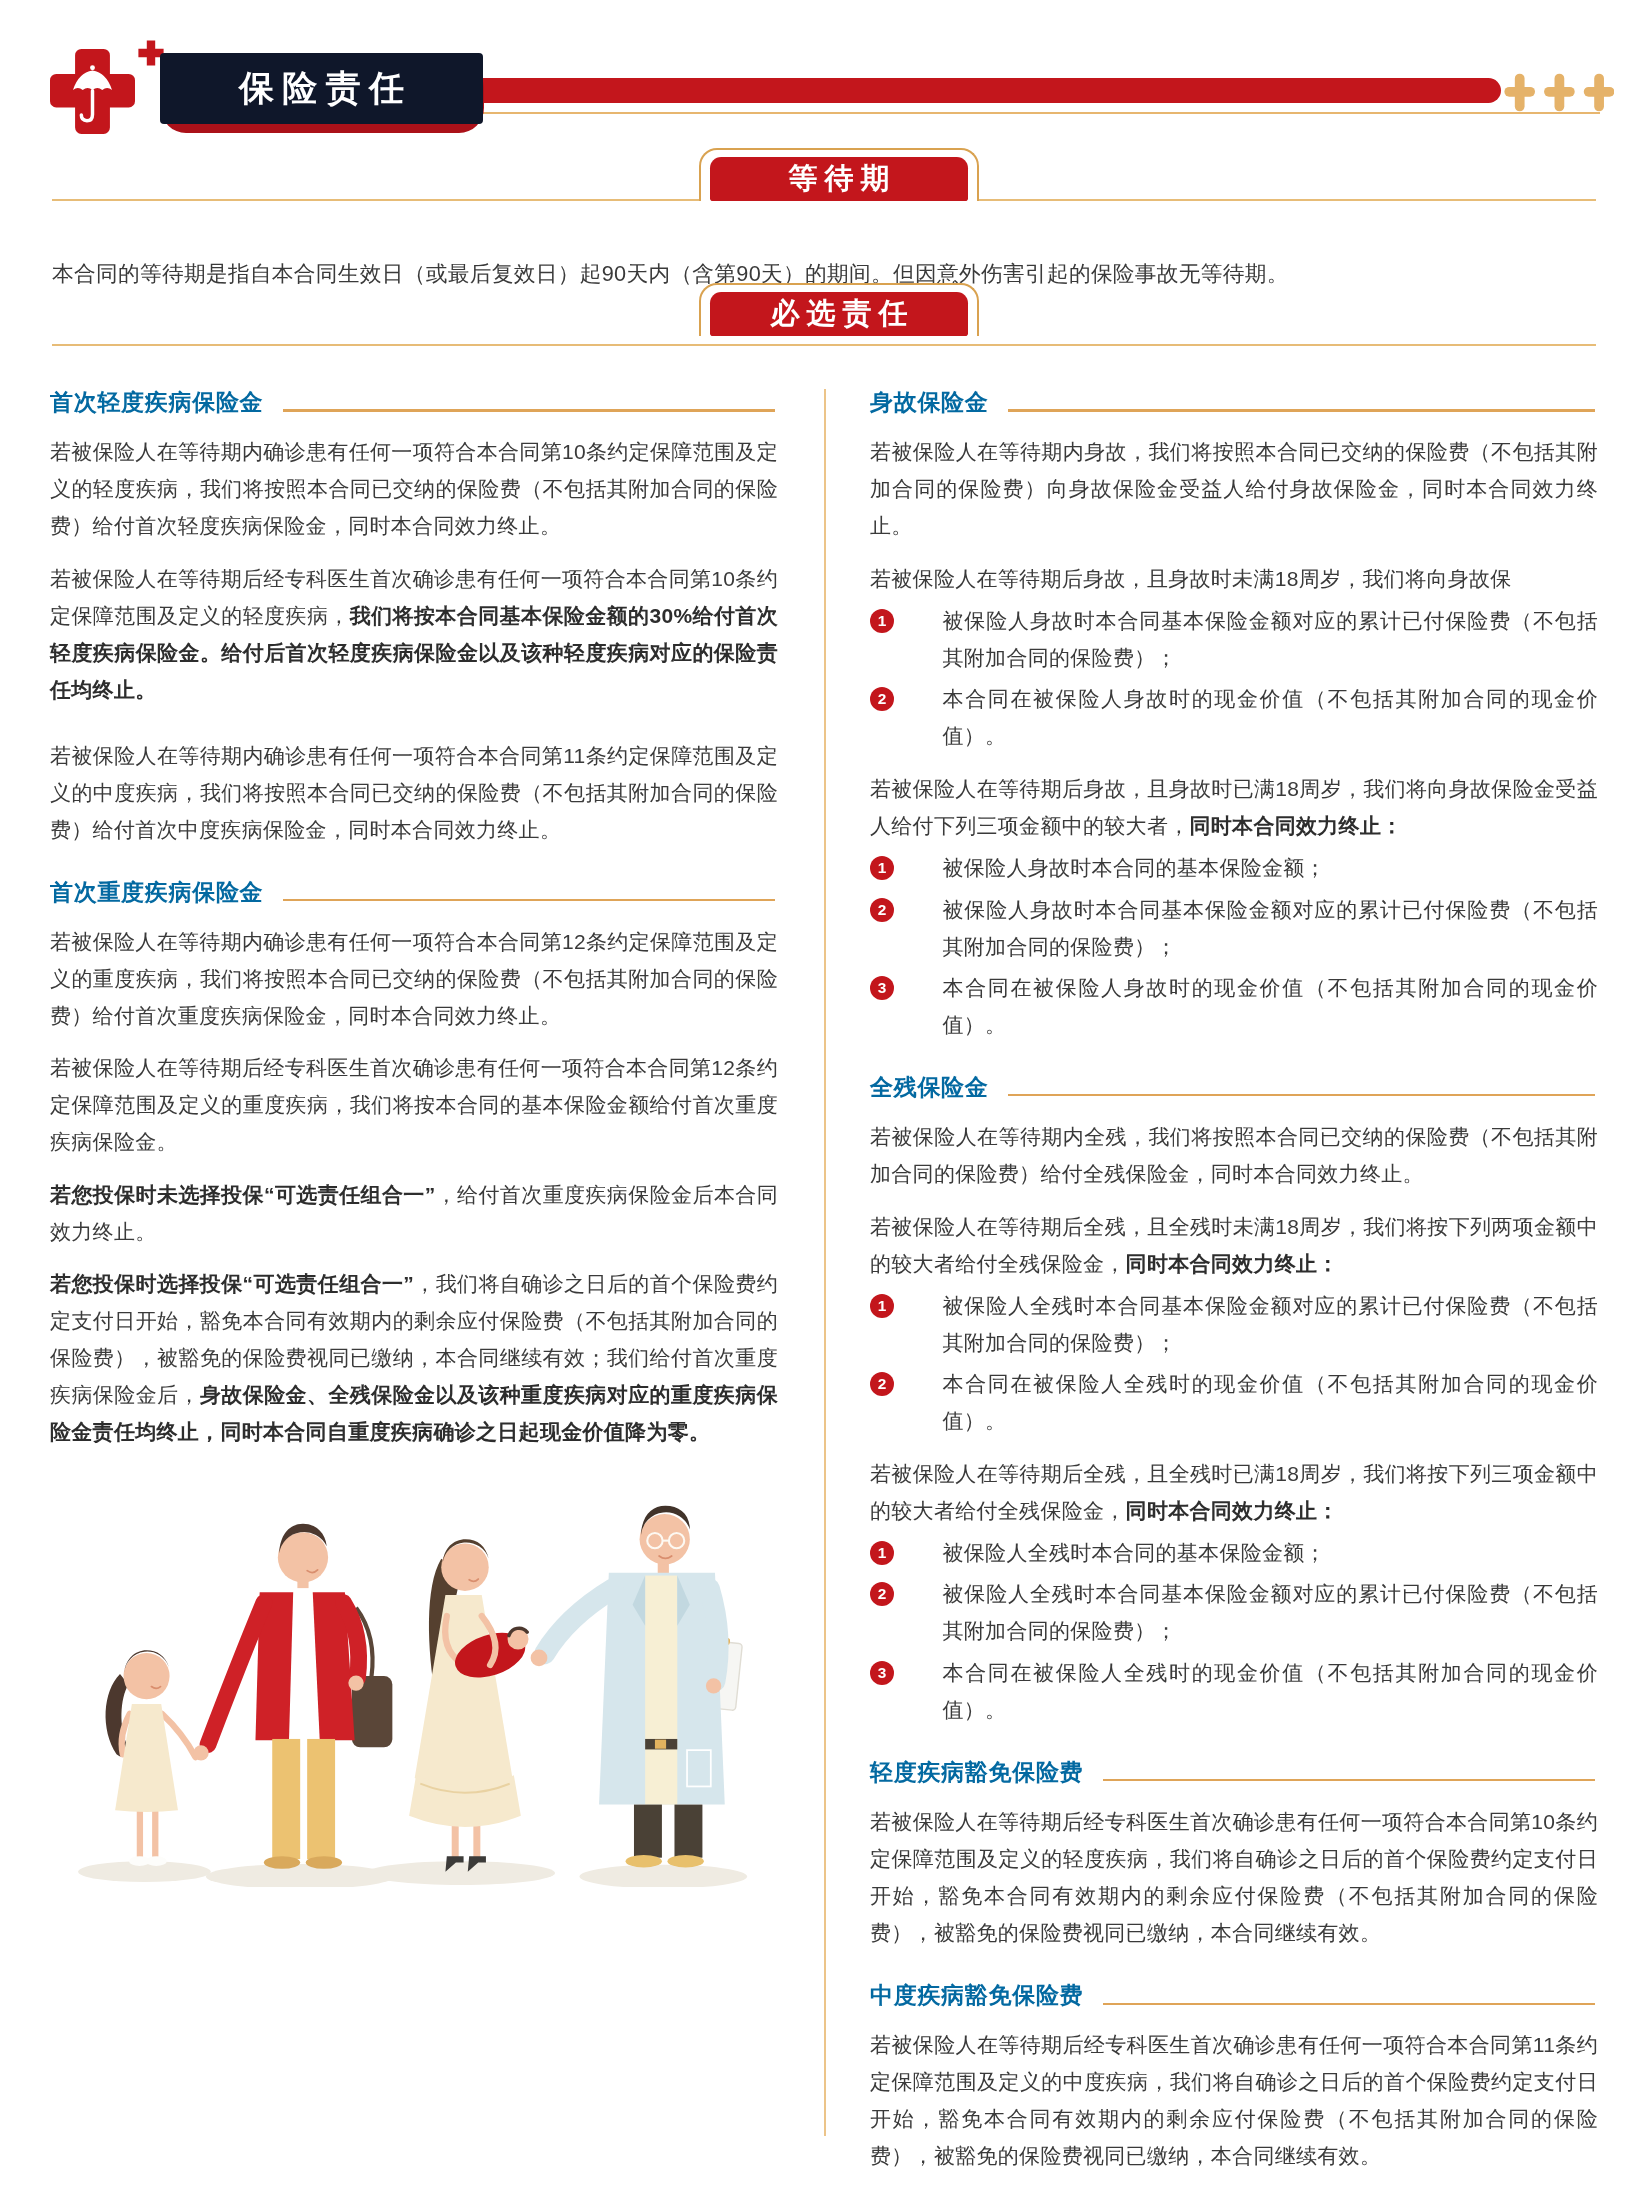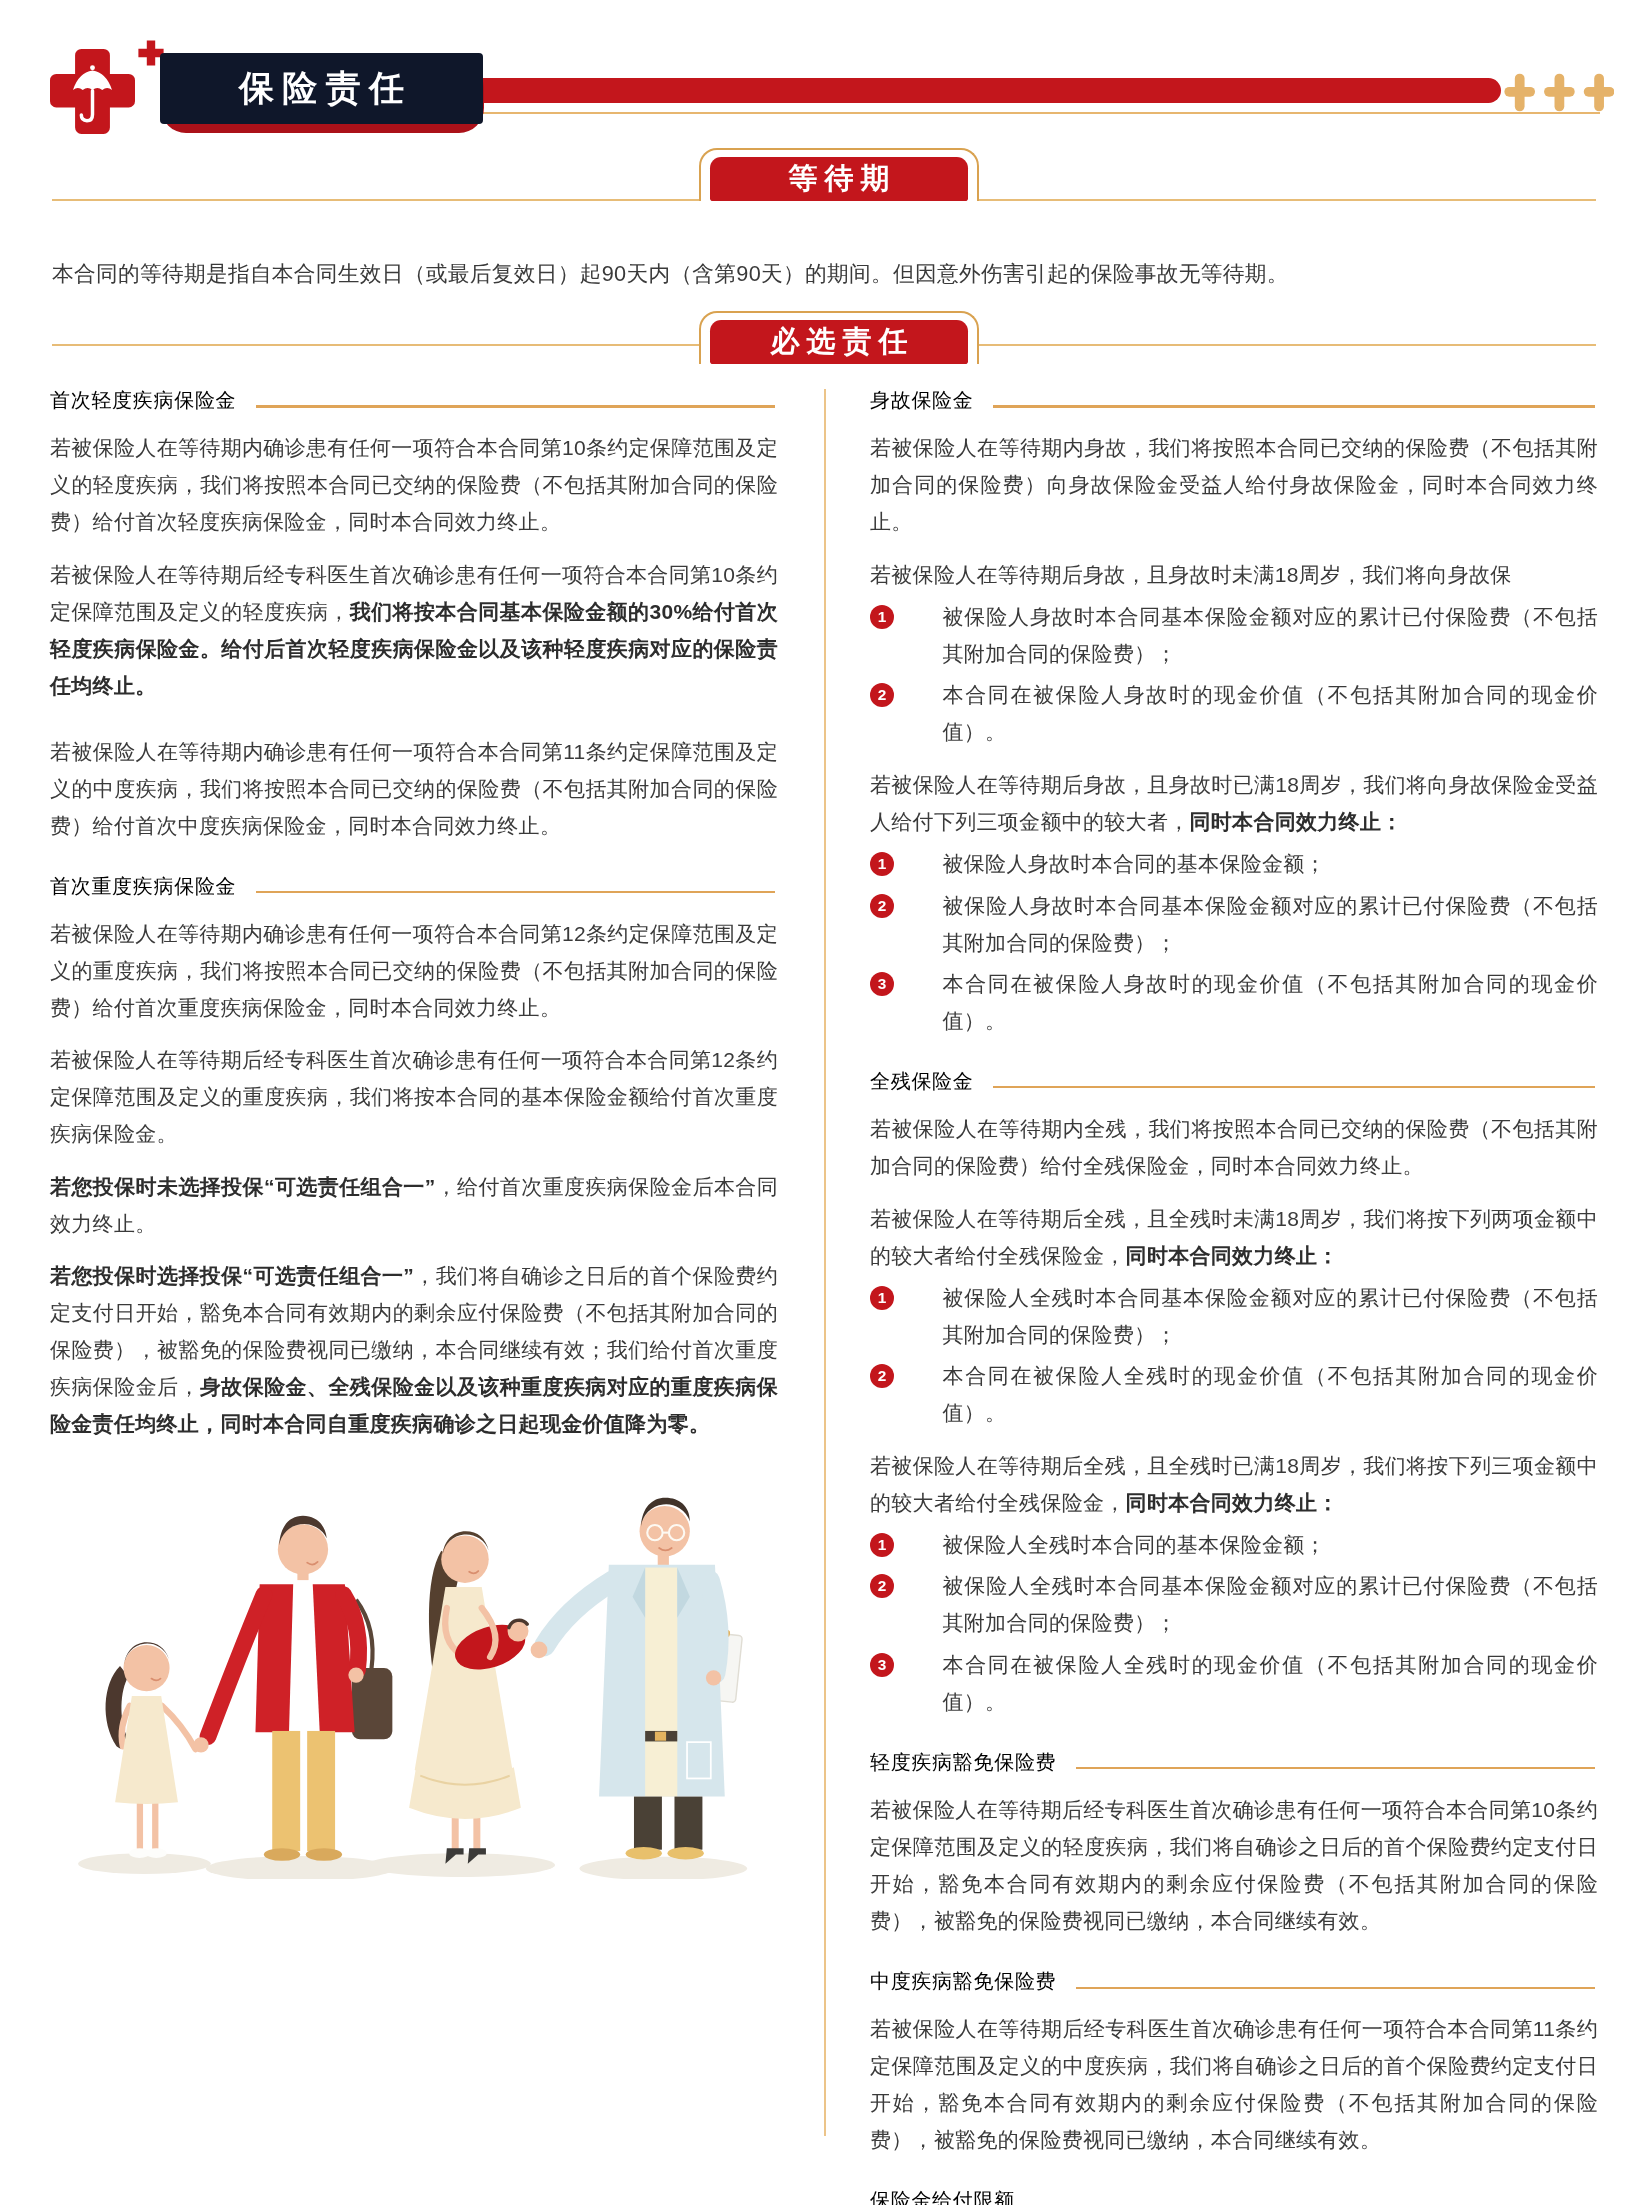--- a/index.html
+++ b/index.html
@@ -32,21 +32,21 @@
 
   
   .cols{position:absolute;left:50px;top:377px;width:1548px;display:flex;}
   .col{width:728px;}
   .col.right{margin-left:auto;}
   .divider{position:absolute;left:824px;top:389px;width:2.1px;height:1747px;background:#ecc489;}
 
   .sec{margin-top:29px;}
   .sec:first-child{margin-top:9.8px;}
   .sec-title{display:flex;align-items:flex-end;}
-  .sec-title .t{font-size:20px;font-weight:normal;color:#000000;letter-spacing:0.7px;white-space:nowrap;}
+  .sec-title .t{font-size:23px;font-weight:bold;color:#0369a1;letter-spacing:0.7px;white-space:nowrap;}
   .sec-title .rule{flex:1;height:2.1px;background:#dfa458;margin:0 2.8px 6.3px 19.6px;}
   .para{margin:15.4px 0 0;font-size:21px;line-height:37px;text-align:justify;letter-spacing:0.3px;}
   .para b{color:#2d2d2d;}
   .numlist{margin-top:5.6px;}
   .num-item{display:flex;margin-top:4.2px;}
   .num{flex:0 0 24px;width:24px;height:24px;margin:7px 10.5px 0 0;border-radius:50%;background:#c3161c;
        color:#fff;font-size:15.4px;font-weight:bold;display:flex;align-items:center;justify-content:center;}
   .num-text{flex:1;font-size:21px;line-height:37px;text-align:justify;letter-spacing:0.3px;margin-left:38px;}
 
   .illus{margin-top:18px;width:728px;height:419px;display:block;}
@@ -84,21 +84,21 @@
 
   <div class="badge-line" style="top:199px"></div>
   <div class="plaque" style="top:148px">
     <div class="red">
         <span>等待期</span>
       </div>
   </div>
   <p class="waiting-p">本合同的等待期是指自本合同生效日（或最后复效日）起90天内（含第90天）的期间。但因意外伤害引起的保险事故无等待期。</p>
 
   <div class="badge-line" style="top:344px"></div>
-  <div class="plaque" style="top:311px">
+  <div class="plaque" style="top:283px">
     <div class="red">
         <span>必选责任</span>
       </div>
   </div>
 
   <div class="divider"></div>
 
   <div class="cols">
     <div class="col" id="left-col">
       <div id="left-sections">

